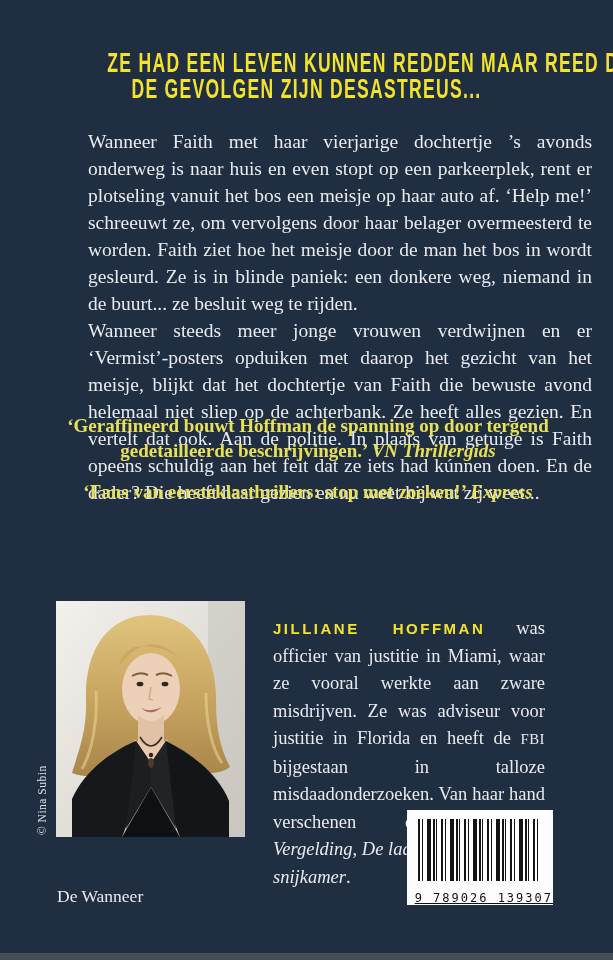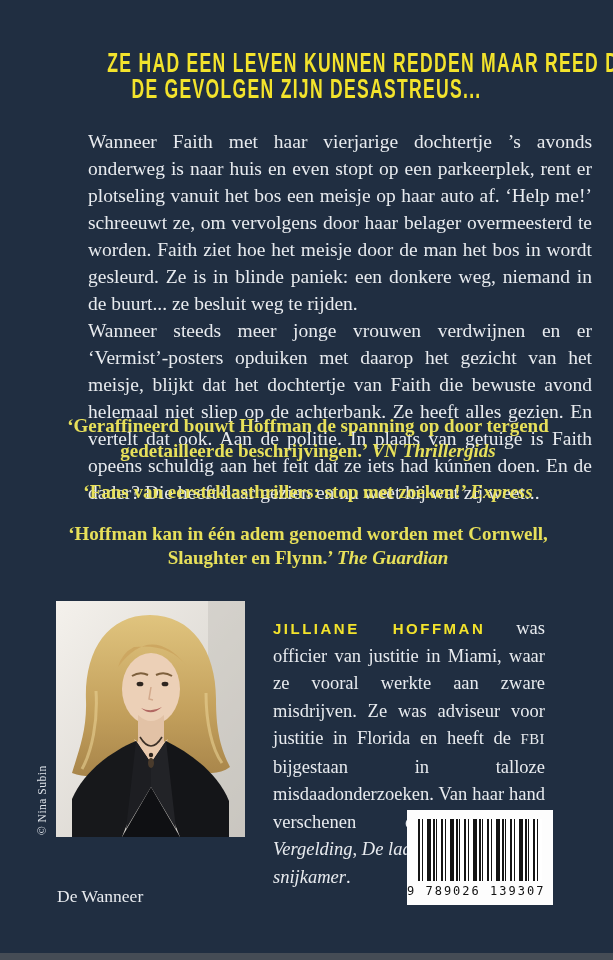--- a/index.html
+++ b/index.html
@@ -40,22 +40,22 @@
   
   .barcode{position:absolute;top:810px;left:407px;width:146px;height:95px;background:#fdfdfd;}
   .bars{margin:9px 11px 0 11px;height:62px;
     background:
       repeating-linear-gradient(90deg,
         #141414 0px,#141414 2px,#ffffff 2px,#ffffff 4px,
         #141414 4px,#141414 5px,#ffffff 5px,#ffffff 9px,
         #141414 9px,#141414 13px,#ffffff 13px,#ffffff 15px,
         #141414 15px,#141414 17px,#ffffff 17px,#ffffff 18px,
         #141414 18px,#141414 19px,#ffffff 19px,#ffffff 23px);}
-  .barcode-number{margin-top:3px;text-align:left;color:#111;
-    font-family:"DejaVu Sans Mono",monospace;font-size:12px;letter-spacing:2px;}
+  .barcode-number{margin-top:10px;text-align:right;color:#111;
+    font-family:"DejaVu Sans Mono",monospace;font-size:12px;letter-spacing:2px;text-decoration:underline;}
 
   
   .publisher{position:absolute;top:886px;left:57px;color:#e8ebef;font-size:17.5px;}
 
   
   .bottom-strip{position:absolute;bottom:0;left:0;width:613px;height:7px;background:#454c55;}
 </style>
 </head>
 <body>
 
@@ -72,24 +72,20 @@
   </div>
 
   <div class="quotes">
     <div class="quote">
       <span>‘Geraffineerd bouwt Hoffman de spanning op door tergend gedetailleerde beschrijvingen.’</span>
       <span class="src">VN Thrillergids</span>
     </div>
     <div class="quote">
       <span>‘Fans van eersteklasthrillers: stop met zoeken!’</span>
       <span class="src">Express</span>
-    </div>
-    <div class="quote">
-      <span>‘Hoffman kan in één adem genoemd worden met Cornwell, Slaughter en Flynn.’</span>
-      <span class="src">The Guardian</span>
     </div>
   </div>
 
   <div class="photo">
     <svg viewBox="0 0 189 236" xmlns="http://www.w3.org/2000/svg">
       <defs>
         <linearGradient id="bgG" x1="0" y1="0" x2="1" y2="1">
           <stop offset="0" stop-color="#f4f1ec"></stop>
             <stop offset="1" stop-color="#d0ccc6"></stop>
         </linearGradient>

